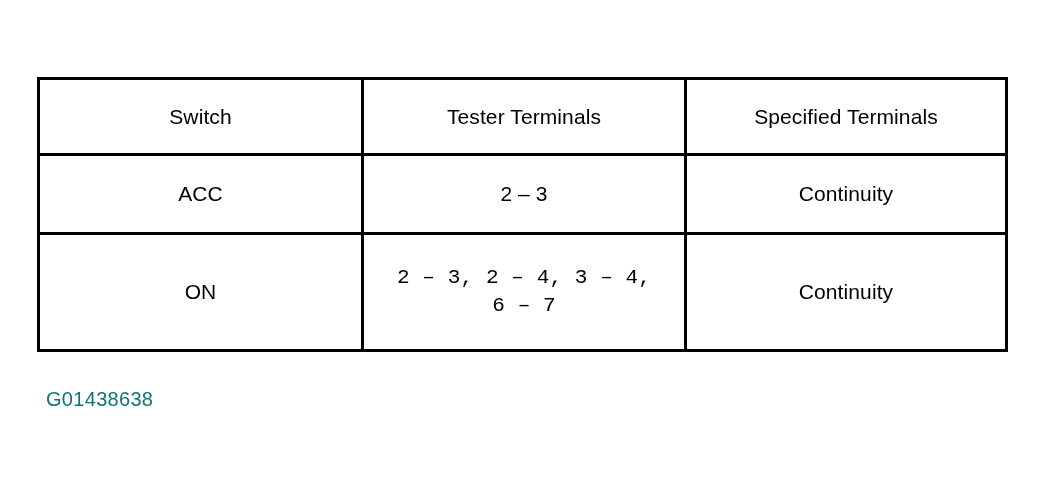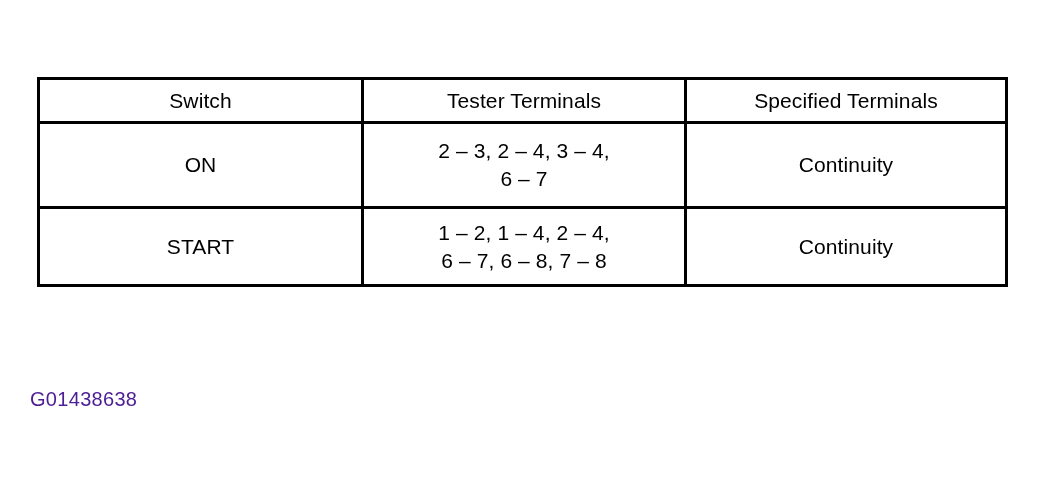--- a/index.html
+++ b/index.html
@@ -28,76 +28,76 @@
 
   #spec-table td,
   #spec-table th {
     border: 3px solid #000000;
     text-align: center;
     vertical-align: middle;
     font-weight: normal;
     font-size: 21px;
     line-height: 1.32;
     color: #000000;
-    padding: 0 4px;
+    padding: 16px 4px;
     letter-spacing: 0.1px;
   }
 
   .col-switch   { width: 324px; }
   .col-tester   { width: 323px; }
   .col-cond     { width: 321px; }
 
   .row-head td  { height: 41px; }
   .row-lock td  { height: 43px; }
   .row-acc  td  { height: 44px; }
   .row-on   td  { height: 82px; }
   .row-start td { height: 75px; }
 
   .cell-multiline {
     white-space: pre-line;
+    font-family: Liberation Mono, monospace;
   }
 
   #figure-caption {
     position: absolute;
-    left: 30px;
+    left: 46px;
     top: 388px;
     font-size: 20px;
     line-height: 1.1;
     letter-spacing: 0.3px;
-    color: #4c1d95;
+    color: #0f766e;
     white-space: nowrap;
   }
 </style>
 </head>
 <body>
 
 <table id="spec-table">
   <colgroup>
     <col class="col-switch">
     <col class="col-tester">
     <col class="col-cond">
   </colgroup>
   <tbody>
     <tr class="row-head">
       <td>Switch</td>
       <td>Tester Terminals</td>
       <td>Specified Terminals</td>
     </tr>
 
 
+    <tr class="row-acc">
+      <td>ACC</td>
+      <td>2 – 3</td>
+      <td>Continuity</td>
+    </tr>
 
     <tr class="row-on">
       <td>ON</td>
       <td class="cell-multiline">2 – 3, 2 – 4, 3 – 4,
 6 – 7</td>
       <td>Continuity</td>
     </tr>
 
-    <tr class="row-start">
-      <td>START</td>
-      <td class="cell-multiline">1 – 2, 1 – 4, 2 – 4,
-6 – 7, 6 – 8, 7 – 8</td>
-      <td>Continuity</td>
-    </tr>
   </tbody>
 </table>
 
 <div id="figure-caption">G01438638</div>
 
 </body></html>

